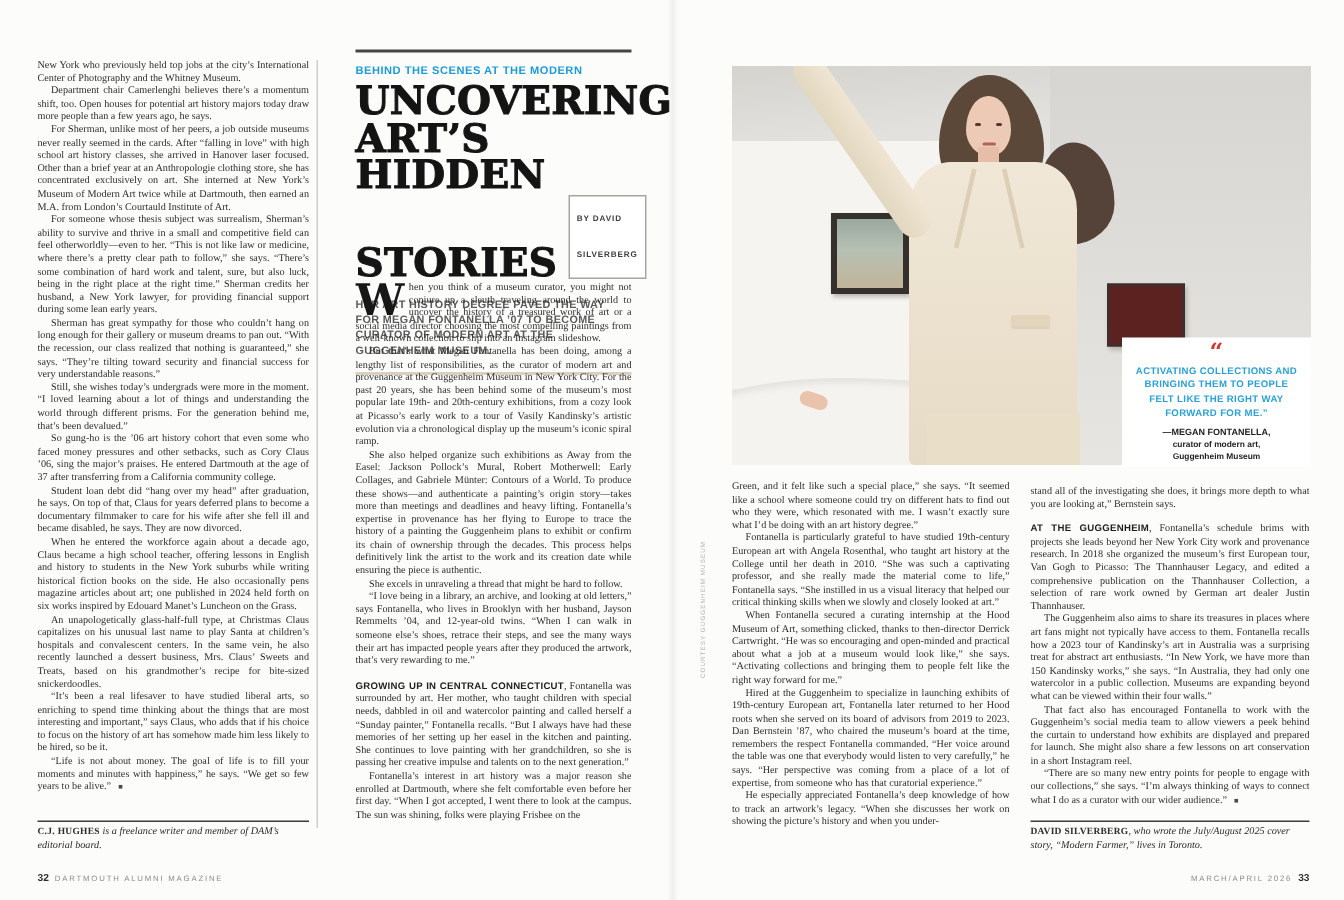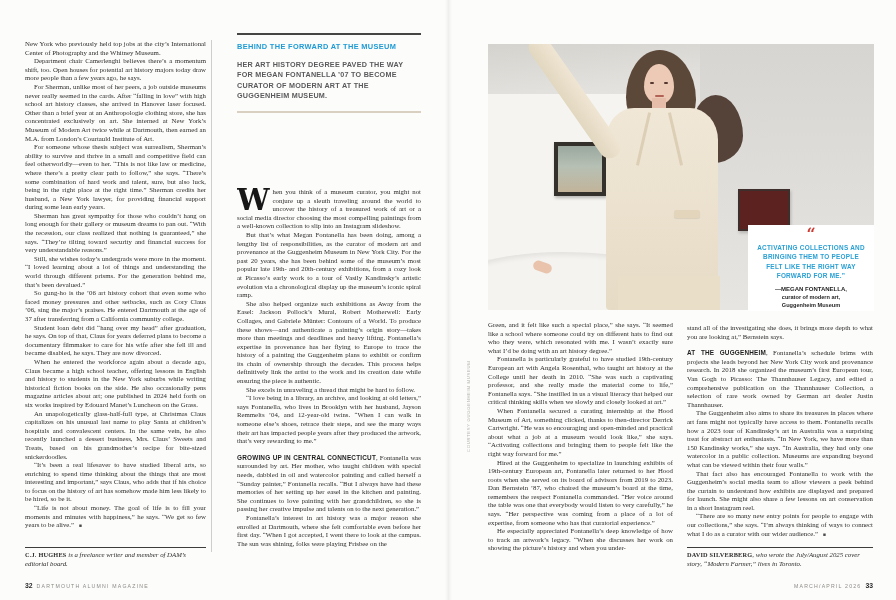--- a/index.html
+++ b/index.html
@@ -99,21 +99,29 @@
 
 <div class="abs" style="left:25px;top:574px;">
   <span class="folio">32</span>
   <span class="footline">DARTMOUTH ALUMNI MAGAZINE</span>
 </div>
 
 <div class="abs vrule" style="left:211px;top:40px;height:512px;"></div>
 
 <div class="abs" style="left:237px;top:33px;width:184px;">
   <div class="head-rule"></div>
-  <div class="kicker">BEHIND THE FORWARD AT THE MUSEUM</div>
+  <div class="kicker">BEHIND THE SCENES AT THE MODERN</div>
+  <div class="headline">
+    <div>UNCOVERING</div>
+    <div>ART’S HIDDEN</div>
+    <div class="hl-row">
+      <span>STORIES</span>
+      <span class="byline-box">BY DAVID SILVERBERG</span>
+    </div>
+  </div>
   <div class="deck">HER ART HISTORY DEGREE PAVED THE WAY FOR MEGAN FONTANELLA ’07 TO BECOME CURATOR OF MODERN ART AT THE GUGGENHEIM MUSEUM.</div>
   <div class="tan-rule" style="margin-top:9px;"></div>
 </div>
 
 <div class="abs bodytext" style="left:237px;top:188px;width:184px;height:377px;">
   <p class="noindent">
     <span class="dropcap">W</span><span>hen you think of a museum curator, you might not conjure up a sleuth traveling around the world to uncover the history of a treasured work of art or a social media director choosing the most compelling paintings from a well-known collection to slip into an Instagram slideshow.</span>
   </p>
   <p>But that’s what Megan Fontanella has been doing, among a lengthy list of responsibilities, as the curator of modern art and provenance at the Guggenheim Museum in New York City. For the past 20 years, she has been behind some of the museum’s most popular late 19th- and 20th-century exhibitions, from a cozy look at Picasso’s early work to a tour of Vasily Kandinsky’s artistic evolution via a chronological display up the museum’s iconic spiral ramp.</p>
   <p>She also helped organize such exhibitions as Away from the Easel: Jackson Pollock’s Mural, Robert Motherwell: Early Collages, and Gabriele Münter: Contours of a World. To produce these shows—and authenticate a painting’s origin story—takes more than meetings and deadlines and heavy lifting. Fontanella’s expertise in provenance has her flying to Europe to trace the history of a painting the Guggenheim plans to exhibit or confirm its chain of ownership through the decades. This process helps definitively link the artist to the work and its creation date while ensuring the piece is authentic.</p>

